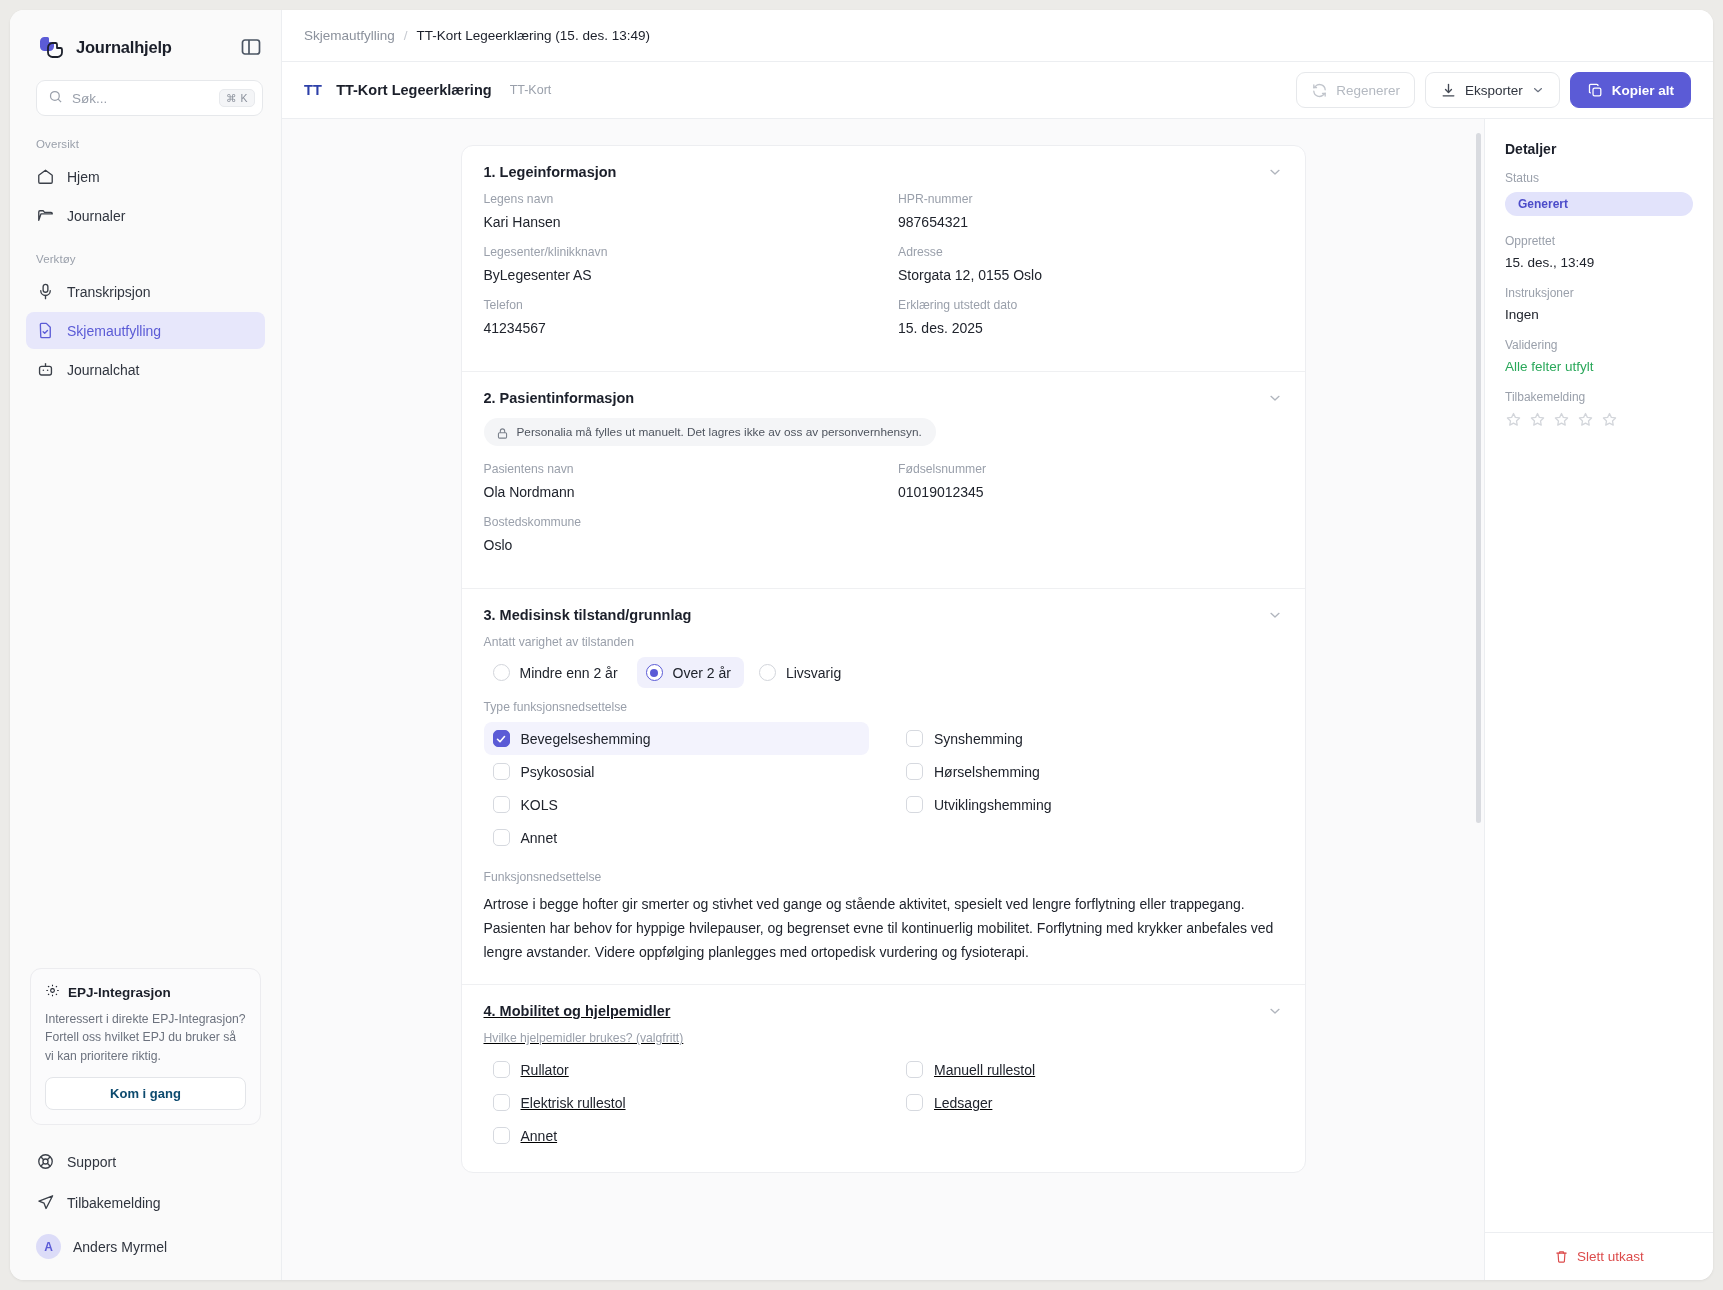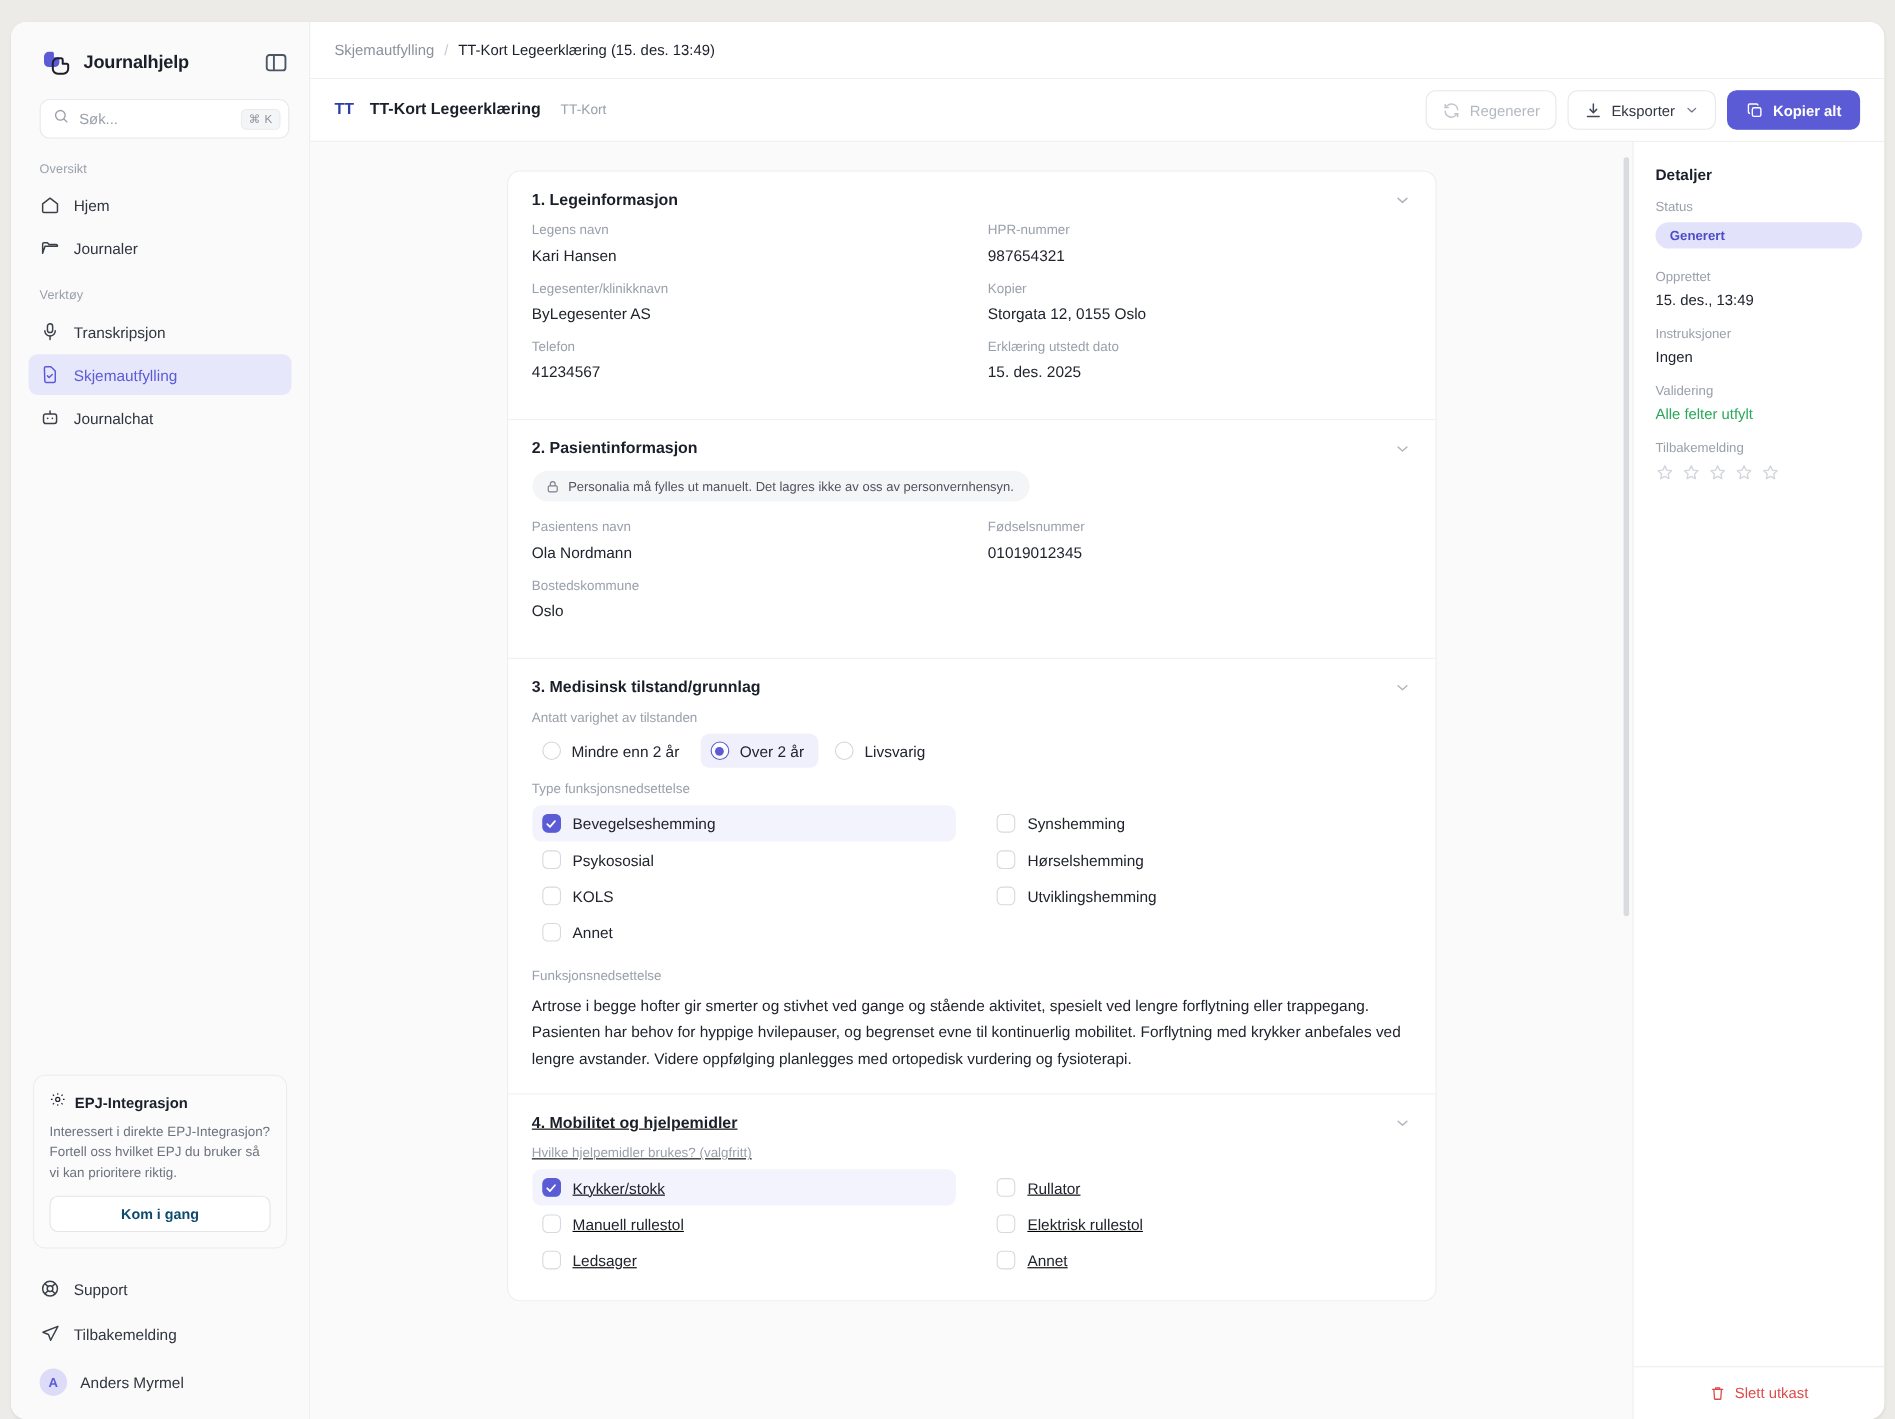--- a/index.html
+++ b/index.html
@@ -4,21 +4,21 @@
 <style>
   * { box-sizing: border-box; margin: 0; padding: 0; }
   html, body {
     width: 1723px; height: 1290px;
     background: #ecebe8;
     font-family: "Liberation Sans", sans-serif;
     overflow: hidden;
   }
   .app {
     position: absolute;
-    left: 10px; top: 20px;
+    left: 10px; top: 10px;
     width: 1703px; height: 1270px;
     background: #ffffff;
     border-radius: 14px;
     overflow: hidden;
     display: flex;
     box-shadow: 0 1px 3px rgba(0,0,0,.07);
   }
 
   
   .sidebar {
@@ -439,21 +439,21 @@
                 </div>
                 <div class="field">
                   <div class="field-label">HPR-nummer</div>
                   <div class="field-value">987654321</div>
                 </div>
                 <div class="field">
                   <div class="field-label">Legesenter/klinikknavn</div>
                   <div class="field-value">ByLegesenter AS</div>
                 </div>
                 <div class="field">
-                  <div class="field-label">Kopier</div>
+                  <div class="field-label">Adresse</div>
                   <div class="field-value">Storgata 12, 0155 Oslo</div>
                 </div>
                 <div class="field">
                   <div class="field-label">Telefon</div>
                   <div class="field-value">41234567</div>
                 </div>
                 <div class="field">
                   <div class="field-label">Erklæring utstedt dato</div>
                   <div class="field-value">15. des. 2025</div>
                 </div>
@@ -564,28 +564,20 @@
               <div class="section-head">
                 <span class="section-title">4. Mobilitet og hjelpemidler</span>
                 <span class="chev">
                   <svg viewBox="0 0 24 24" width="16" height="16" fill="none" stroke="currentColor" stroke-width="2" stroke-linecap="round" stroke-linejoin="round">
                       <path d="M6 9.5 12 15l6-5.5"></path>
                     </svg>
                 </span>
               </div>
               <div class="field-label">Hvilke hjelpemidler brukes? (valgfritt)</div>
               <div class="checks">
-                <div class="check sel">
-                  <span class="box">
-                      <svg viewBox="0 0 24 24" width="12" height="12" fill="none" stroke="#fff" stroke-width="3.2" stroke-linecap="round" stroke-linejoin="round">
-                        <path d="M5 12.5 10 17.5 19 7"></path>
-                      </svg>
-                    </span>
-                  <span>Krykker/stokk</span>
-                </div>
                 <div class="check">
                   <span class="box"></span>
                   <span>Rullator</span>
                 </div>
                 <div class="check">
                   <span class="box"></span>
                   <span>Manuell rullestol</span>
                 </div>
                 <div class="check">
                   <span class="box"></span>

